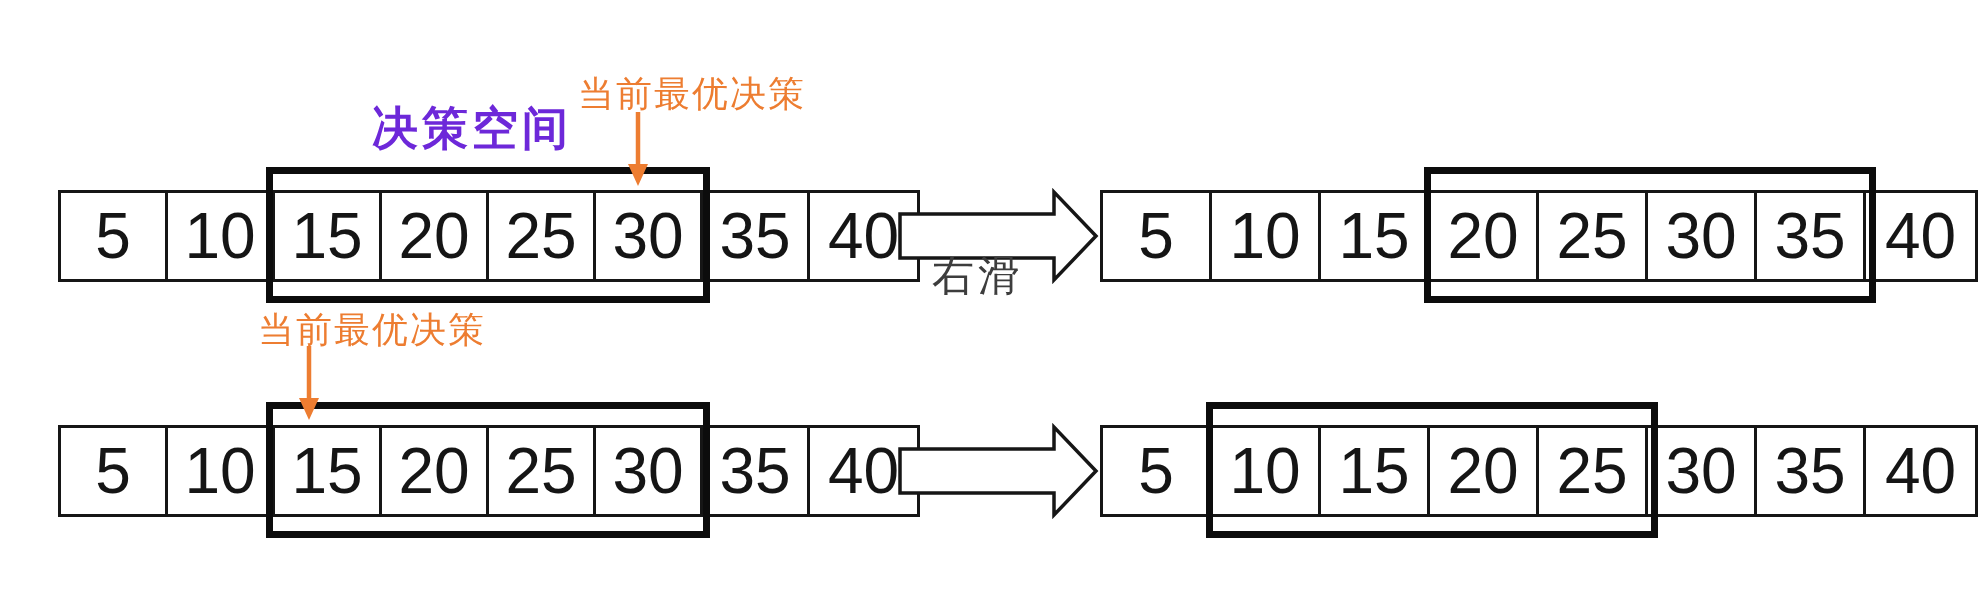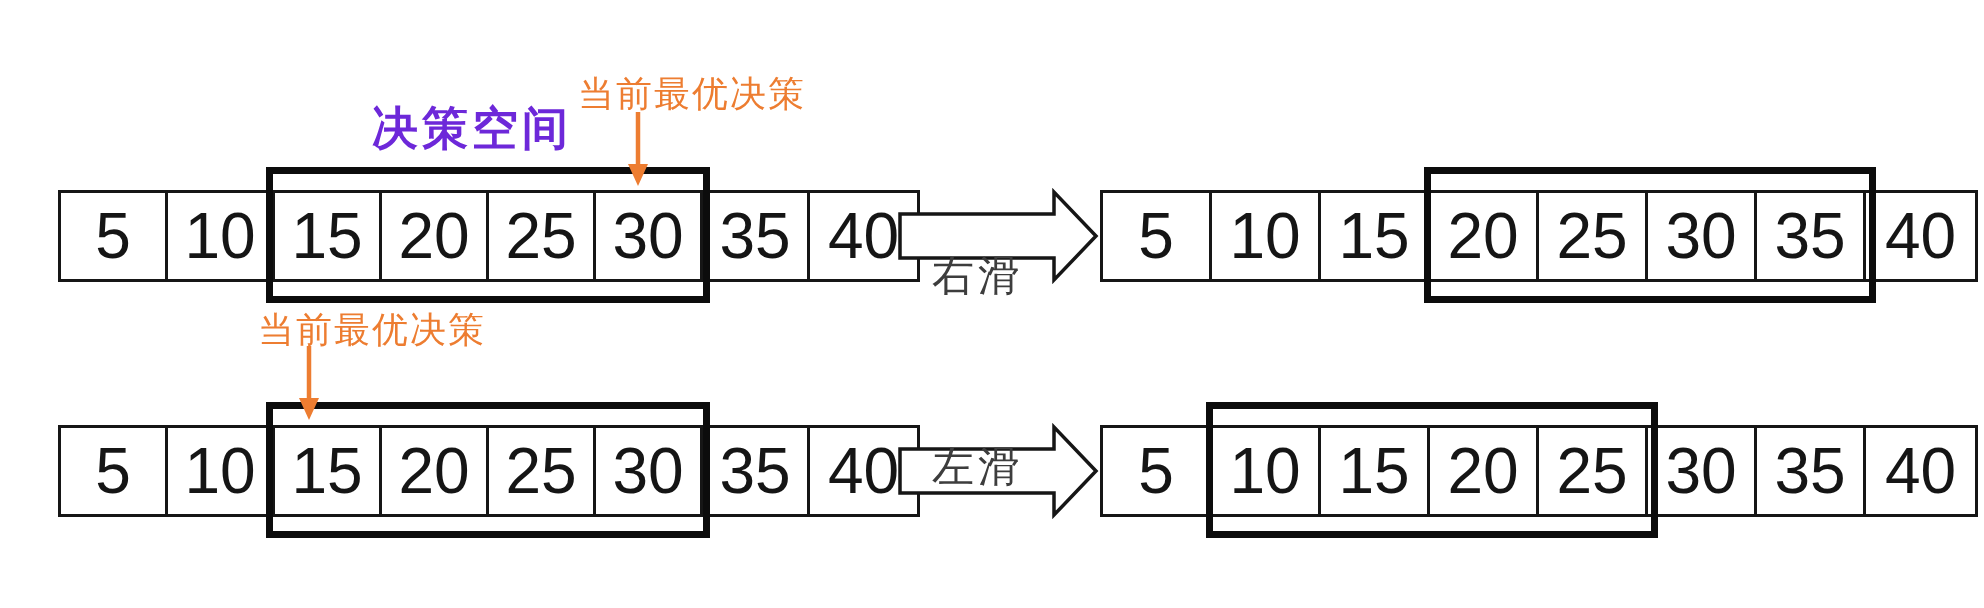--- a/index.html
+++ b/index.html
@@ -128,21 +128,20 @@
     <div class="cell">30</div>
     <div class="cell">35</div>
     <div class="cell">40</div>
   </div>
 
   <div class="winbox" style="left:266px; top:402px; width:444px; height:136px;"></div>
 
   <svg class="block-arrow" style="left:896px; top:421px;" width="206" height="100">
     <polygon points="4,28 158,28 158,6 200,50 158,94 158,72 4,72" fill="#ffffff" stroke="#161616" stroke-width="3.5"></polygon>
   </svg>
-  <div class="slide-label" style="left:908px; top:445px;">左滑</div>
 
   <div class="array wide" style="left:1100px; top:425px;">
     <div class="cell">5</div>
     <div class="cell">10</div>
     <div class="cell">15</div>
     <div class="cell">20</div>
     <div class="cell">25</div>
     <div class="cell">30</div>
     <div class="cell">35</div>
     <div class="cell">40</div>

